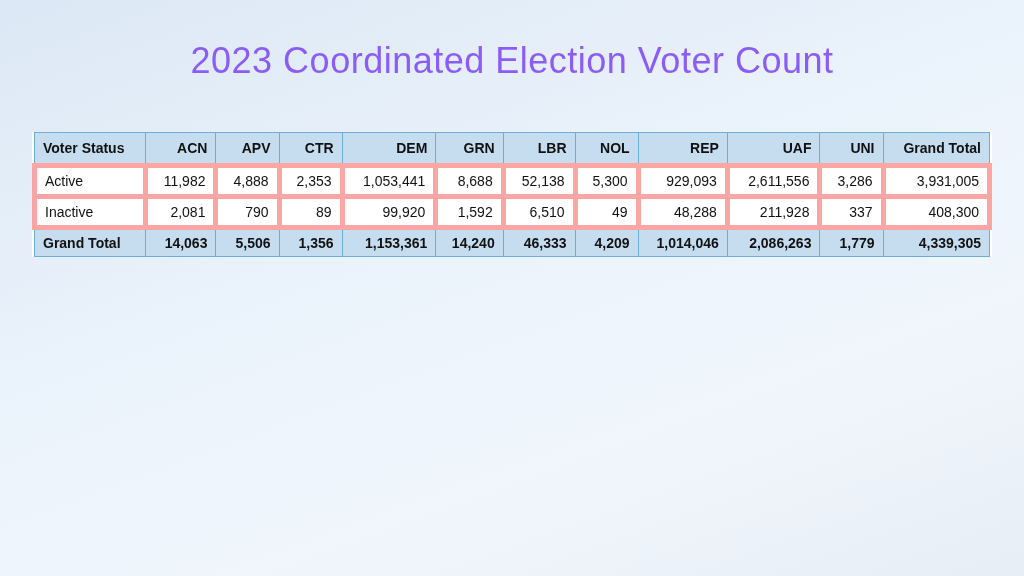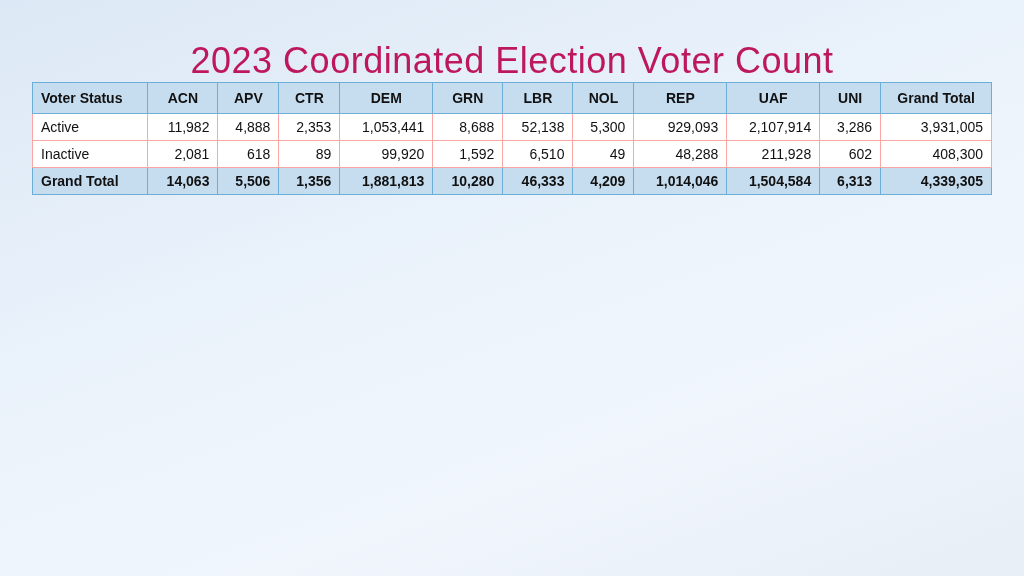--- a/index.html
+++ b/index.html
@@ -12,52 +12,53 @@
       display: flex;
       flex-direction: column;
       align-items: center;
       justify-content: flex-start;
       overflow: hidden;
     }
 
     .page-title {
       font-size: 36px;
       font-weight: 400;
-      color: #be185d;
+      color: #8b5cf6;
       margin-top: 40px;
+      margin-bottom: 50px;
       letter-spacing: 0.5px;
     }
 
     .table-wrapper {
       width: 960px;
     }
 
     table {
       width: 100%;
       border-collapse: collapse;
       font-size: 14px;
       background: white;
       border: 1.5px solid #6baed6;
     }
 
     thead tr th {
       background-color: #c6ddf0;
       border: 1px solid #6baed6;
       padding: 7px 8px;
-      text-align: center;
+      text-align: right;
       font-weight: 700;
       color: #111;
     }
 
     thead tr th:first-child {
       text-align: left;
     }
 
     tbody tr td {
-      border: 1px solid #fca5a5;
+      border: 5px solid #fca5a5;
       padding: 5px 8px;
       text-align: right;
       color: #111;
       background: white;
     }
 
     tbody tr td:first-child {
       text-align: left;
     }
 
@@ -99,47 +100,47 @@
     <tr>
           <td>Active</td>
           <td>11,982</td>
           <td>4,888</td>
           <td>2,353</td>
           <td>1,053,441</td>
           <td>8,688</td>
           <td>52,138</td>
           <td>5,300</td>
           <td>929,093</td>
-          <td>2,107,914</td>
+          <td>2,611,556</td>
           <td>3,286</td>
           <td>3,931,005</td>
         </tr>
         <tr>
           <td>Inactive</td>
           <td>2,081</td>
-          <td>618</td>
+          <td>790</td>
           <td>89</td>
           <td>99,920</td>
           <td>1,592</td>
           <td>6,510</td>
           <td>49</td>
           <td>48,288</td>
           <td>211,928</td>
-          <td>602</td>
+          <td>337</td>
           <td>408,300</td>
         </tr>
         <tr class="grand-total">
           <td>Grand Total</td>
           <td>14,063</td>
           <td>5,506</td>
           <td>1,356</td>
-          <td>1,881,813</td>
-          <td>10,280</td>
+          <td>1,153,361</td>
+          <td>14,240</td>
           <td>46,333</td>
           <td>4,209</td>
           <td>1,014,046</td>
-          <td>1,504,584</td>
-          <td>6,313</td>
+          <td>2,086,263</td>
+          <td>1,779</td>
           <td>4,339,305</td>
         </tr>
       </tbody>
   </table>
 </div>
 
 </body></html>

